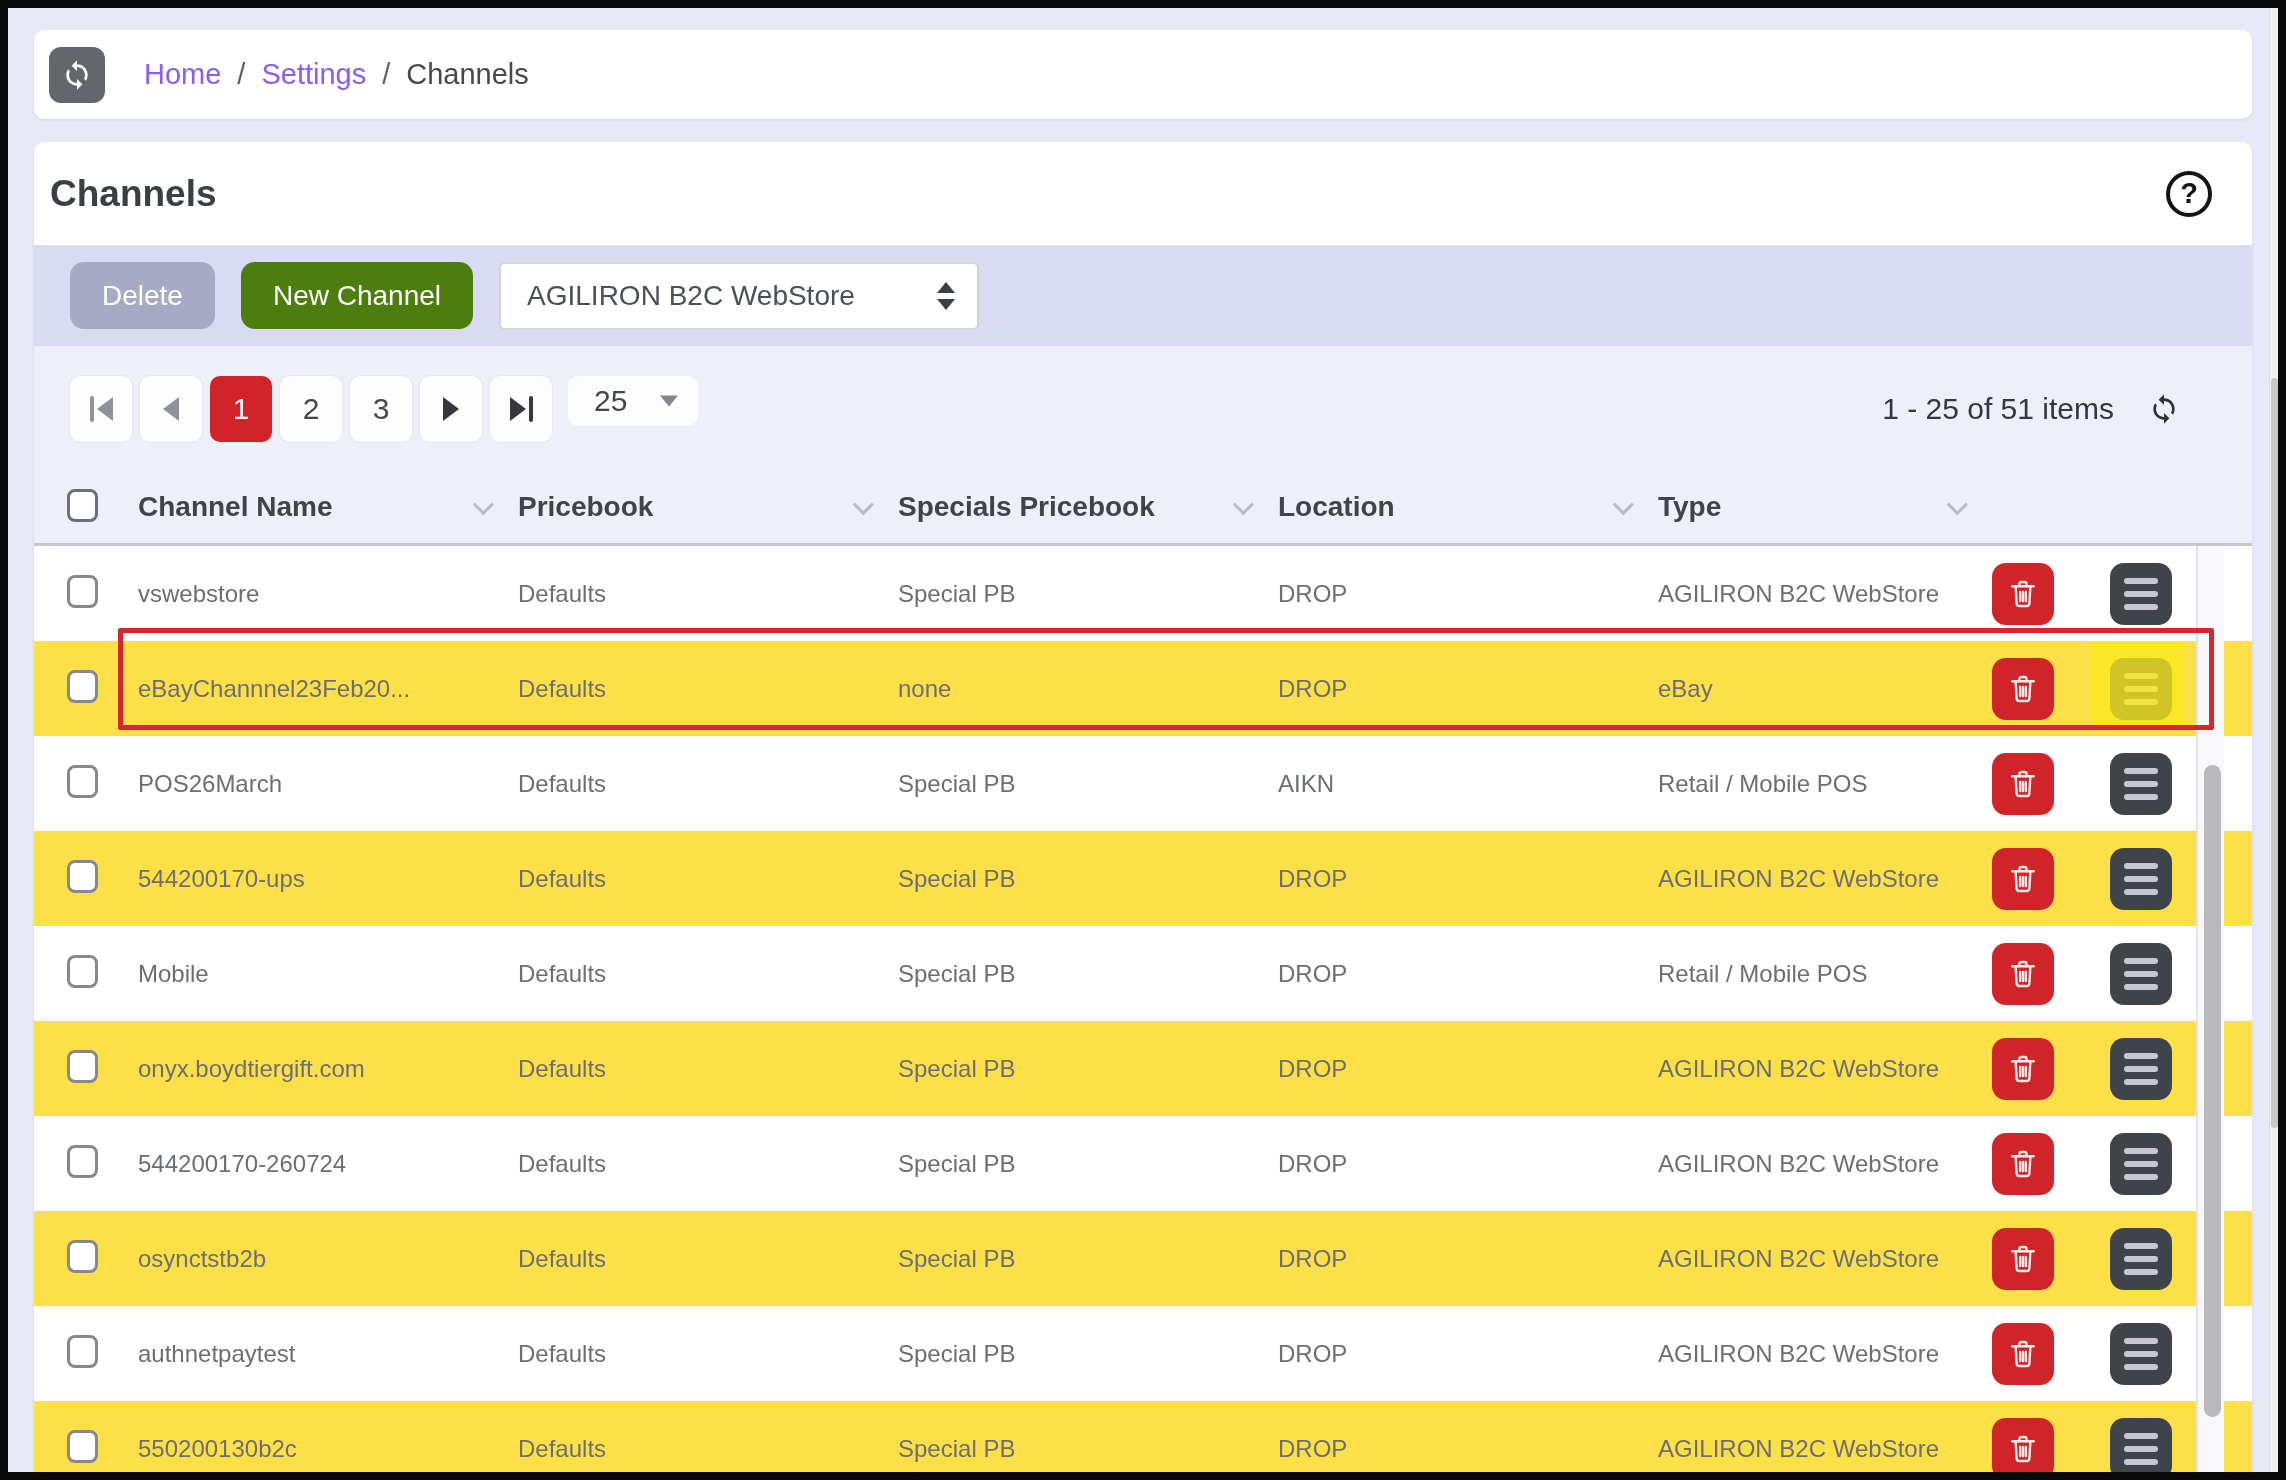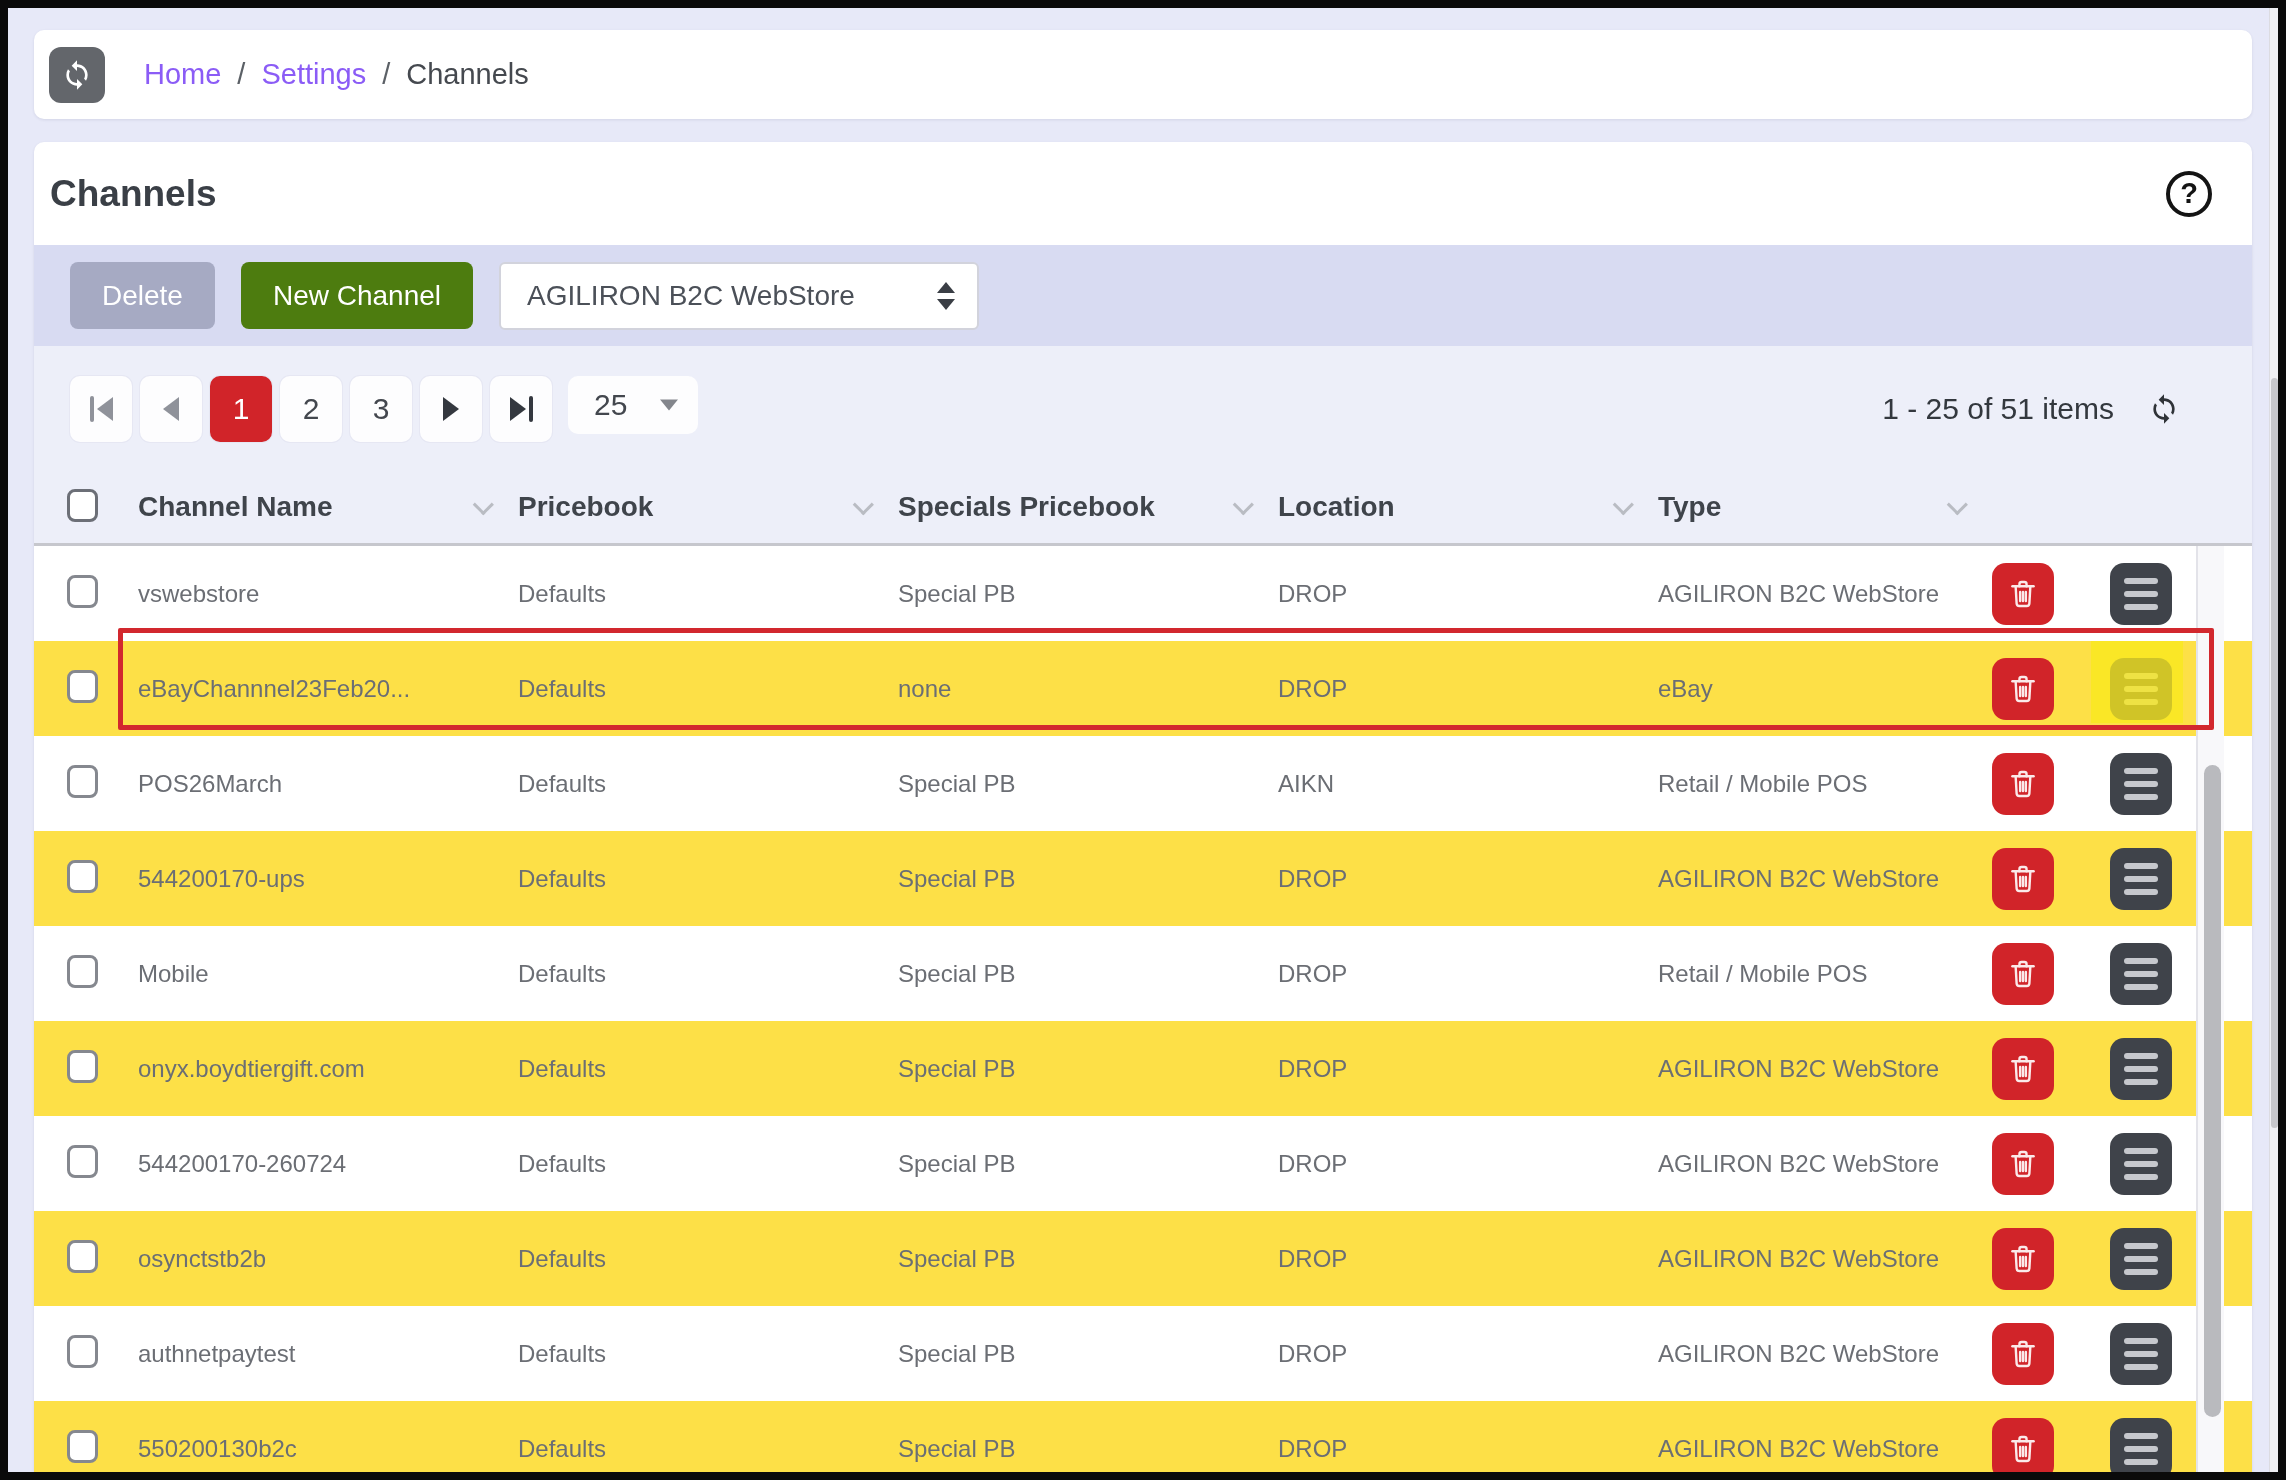--- a/index.html
+++ b/index.html
@@ -26,41 +26,41 @@
 
   
   .main { position:absolute; left:26px; top:134px; width:2218px; height:1340px; border-radius:10px 10px 0 0;
           background:#fff; box-shadow:0 1px 3px rgba(40,40,80,.10); overflow:hidden; }
   .titlerow { position:relative; height:103px; display:flex; align-items:center; padding-left:16px; }
   .title { font-size:37px; font-weight:bold; color:#3a3f46; }
   .help { position:absolute; right:40px; top:50%; transform:translateY(-50%); width:46px; height:46px; border:4px solid #141414;
           border-radius:50%; display:flex; align-items:center; justify-content:center; font-size:29px; font-weight:bold; color:#141414; cursor:pointer; }
 
   .toolbar { height:101px; background:#d8dbf2; display:flex; align-items:center; padding-left:36px; gap:26px; }
-  .btn { height:67px; border:none; border-radius:8px; font-size:28px; color:#fff; padding:0 32px;
+  .btn { height:67px; border:none; border-radius:14px; font-size:28px; color:#fff; padding:0 32px;
          font-family:"Liberation Sans", sans-serif; cursor:pointer; }
   .btn-delete { background:#a6aac3; }
   .btn-dark { background:#4d7c0f; }
   .type-select { position:relative; width:480px; height:68px; background:#fff; border:2px solid #d2d3dc; border-radius:6px;
                  display:flex; align-items:center; padding-left:26px; font-size:28px; color:#4b5058; cursor:pointer; }
   .spinner { position:absolute; right:22px; top:50%; transform:translateY(-50%); display:flex; flex-direction:column; gap:6px; }
   .tri-up   { width:0; height:0; border-left:9px solid transparent; border-right:9px solid transparent; border-bottom:11px solid #3a3e45; }
   .tri-down { width:0; height:0; border-left:9px solid transparent; border-right:9px solid transparent; border-top:11px solid #3a3e45; }
 
   .pagerband { position:relative; height:125px; background:#edeff9; display:flex; align-items:center; padding-left:36px; }
   .pager { display:flex; gap:8px; }
   .pbtn { width:62px; height:66px; background:#fdfdfe; border-radius:10px; display:flex; align-items:center; justify-content:center;
           font-size:30px; color:#43474e; cursor:pointer; box-shadow:0 0 0 1px rgba(120,120,150,.06); }
   .pbtn.active { background:#d12429; color:#fff; }
   .nav-light { color:#8f929a; } .nav-dark { color:#34383f; }
   .tri-left  { width:0; height:0; border-top:12px solid transparent; border-bottom:12px solid transparent; border-right:16px solid currentColor; }
   .tri-right { width:0; height:0; border-top:12px solid transparent; border-bottom:12px solid transparent; border-left:16px solid currentColor; }
   .vbar { width:4px; height:26px; background:currentColor; border-radius:2px; }
   .navico { display:flex; align-items:center; gap:3px; }
-  .sizebox { position:relative; width:130px; height:58px; background:#fdfdfe; border-radius:10px; margin-left:8px;
+  .sizebox { position:relative; width:130px; height:50px; background:#fdfdfe; border-radius:10px; margin-left:8px;
              display:flex; align-items:center; padding-left:26px; font-size:30px; color:#43474e; cursor:pointer; }
   .size-caret { position:absolute; right:20px; top:50%; transform:translateY(-50%);
                 width:0; height:0; border-left:9px solid transparent; border-right:9px solid transparent; border-top:11px solid #83868c; }
   .items { position:absolute; right:72px; top:50%; transform:translateY(-50%); display:flex; align-items:center; gap:34px;
            font-size:30px; color:#33383e; }
   .items .icon-btn { color:#2f3338; }
 
   
   .grid { display:grid; grid-template-columns:104px 380px 380px 380px 380px 334px 62px 56px 62px 1fr; align-items:center; }
   .thead { height:75px; background:#edeff9; border-bottom:3px solid #c6c7cd; }

